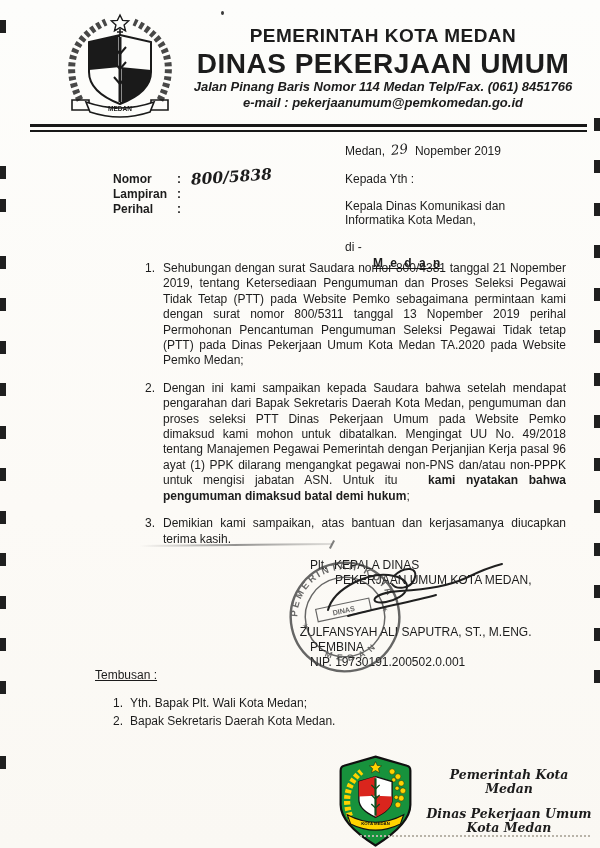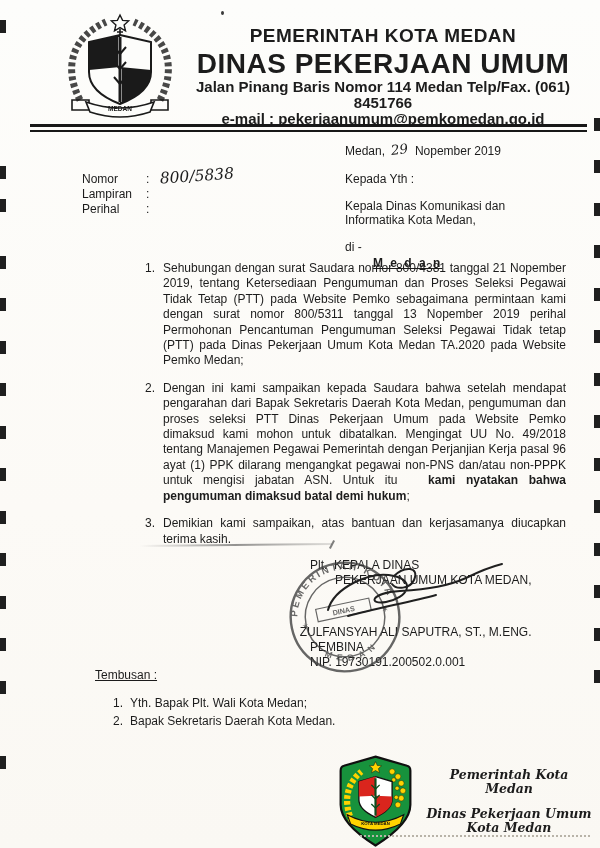--- a/index.html
+++ b/index.html
@@ -7,28 +7,28 @@
   .page{
     position:relative;width:600px;height:848px;
     background:linear-gradient(180deg,#fdfdfb 0%,#fcfaf6 60%,#faf8f3 100%);
     font-family:"Liberation Sans",sans-serif;color:#1c1c1c;overflow:hidden;
   }
   
   .crest{position:absolute;left:60px;top:12px;width:120px;height:108px;}
   .lh-text{position:absolute;left:180px;top:24px;width:406px;text-align:center;}
   .lh-gov{font-size:19px;font-weight:bold;letter-spacing:.5px;line-height:24px;}
   .lh-agency{font-size:28px;font-weight:bold;letter-spacing:.5px;line-height:31px;}
-  .lh-addr,.lh-mail{font-size:15px;font-weight:bold;line-height:16px;}
+  .lh-addr,.lh-mail{font-size:13px;font-weight:bold;line-height:16px;font-style:italic;}
   .rule-thick{position:absolute;left:30px;top:124px;width:557px;height:3px;background:#181818;}
   .rule-thin{position:absolute;left:30px;top:130px;width:557px;height:2px;background:#181818;}
   
   .dateline{position:absolute;left:345px;top:142px;font-size:12px;}
   .hand{font-family:"DejaVu Serif",serif;font-style:italic;display:inline-block;}
   .hand-day{font-size:13.5px;transform:rotate(-7deg) translateY(-1px);margin:0 3px;}
-  .ref{position:absolute;left:82px;top:172px;font-size:12px;line-height:15px;}
+  .ref{position:absolute;left:113px;top:172px;font-size:12px;line-height:15px;font-weight:bold;}
   .ref-row{display:flex;align-items:flex-start;}
   .ref-label{width:64px;}
   .ref-colon{width:14px;}
   .hand-nomor{font-size:15.5px;transform:rotate(-4deg) translateY(-3px);}
   .perihal-val span{display:block;}
   .u{text-decoration:underline;}
   .recipient{position:absolute;left:345px;top:172px;font-size:12px;line-height:14.5px;}
   .recipient .salut{margin-bottom:12px;}
   .recipient .at{margin-top:12px;}
   .recipient .city{margin-left:28px;margin-top:2px;letter-spacing:2px;text-decoration:underline;font-weight:bold;}

